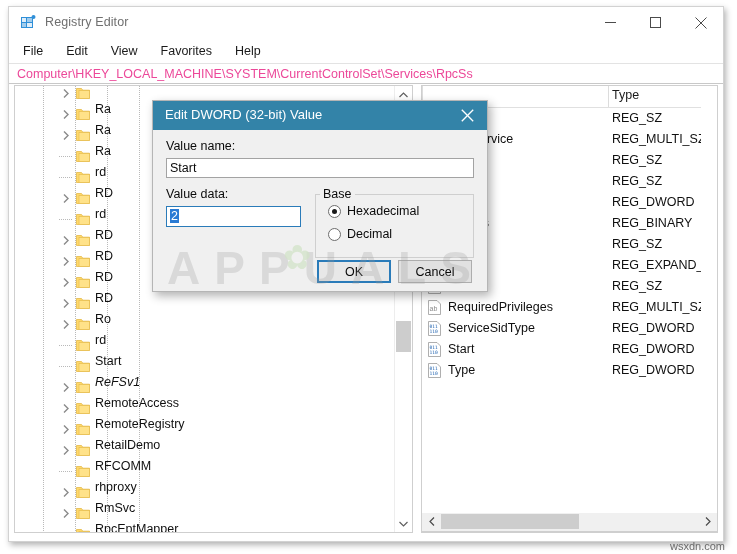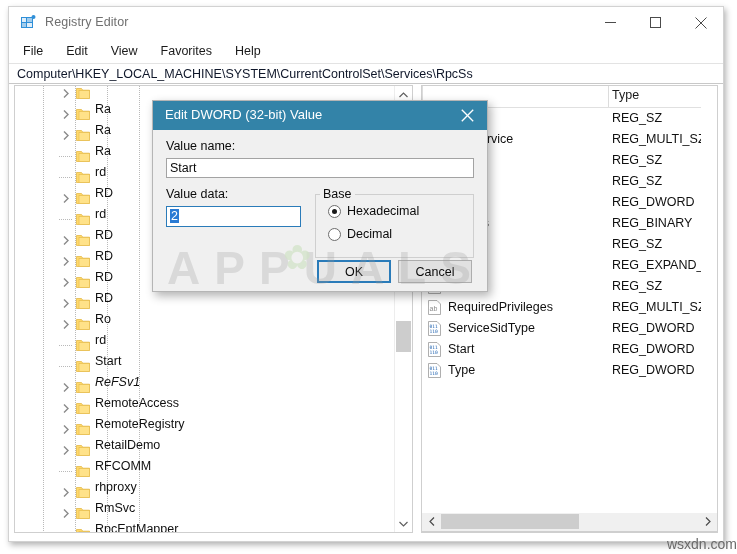--- a/index.html
+++ b/index.html
@@ -14,21 +14,21 @@
   .winbtns{position:absolute;right:0;top:0;height:31px;display:flex;}
   .winbtn{width:45px;height:31px;display:flex;align-items:center;justify-content:center;color:#4b4b4b;}
   .winbtn svg{display:block;}
 
   
   .menubar{position:absolute;left:0;top:31px;width:714px;height:25px;background:#ffffff;display:flex;align-items:center;padding-left:10px;box-sizing:border-box;}
   .menuitem{font-size:12.5px;color:#1a1a1a;margin-right:15px;padding:2px 4px;}
 
   
   .addrbar{position:absolute;left:0;top:56px;width:714px;height:21px;background:#ffffff;border-top:1px solid #e3e3e3;border-bottom:1px solid #c8c8c8;box-sizing:border-box;}
-  .addrtext{position:absolute;left:8px;top:3px;font-size:12.5px;color:#0f172a;white-space:nowrap;}
+  .addrtext{position:absolute;left:8px;top:3px;font-size:12.5px;color:#ec4899;white-space:nowrap;}
 
   
   .panes{position:absolute;left:0;top:78px;width:714px;height:455px;background:#ffffff;}
   .tree-pane{position:absolute;left:5px;top:0;width:399px;height:448px;background:#ffffff;border:1px solid #cfcfcf;box-sizing:border-box;overflow:hidden;}
   .tree-inner{position:absolute;left:0;top:0;width:381px;height:446px;overflow:hidden;}
 
   .guide{position:absolute;width:1px;top:0;bottom:0;background-image:linear-gradient(to bottom,#b9b9b9 1px,transparent 1px);background-size:1px 2px;}
 
   .trow{position:absolute;left:0;width:381px;height:21px;display:flex;align-items:center;}
   .chev{position:absolute;width:14px;height:14px;display:flex;align-items:center;justify-content:center;color:#7a7a7a;}
@@ -77,21 +77,21 @@
   .radio{position:absolute;width:13px;height:13px;border-radius:50%;border:1px solid #6d6d6d;background:#fff;box-sizing:border-box;}
   .radio .dot{position:absolute;left:3px;top:3px;width:5px;height:5px;border-radius:50%;background:#1a1a1a;}
   .rlabel{position:absolute;font-size:12.5px;color:#0a0a0a;}
   .btn{position:absolute;height:23px;background:#e1e1e1;border:1px solid #adadad;box-sizing:border-box;display:flex;align-items:center;justify-content:center;font-size:12.5px;color:#0a0a0a;}
   .btn.def{border:2px solid #2a7bb9;background:#e8e8e8;}
 
   
   .wm-appuals{position:absolute;left:152px;top:228px;width:330px;height:58px;pointer-events:none;opacity:.26;}
   .wm-appuals .t{position:absolute;left:0;top:6px;width:330px;text-align:center;font-size:46px;font-weight:bold;letter-spacing:14px;color:#9a9a9a;font-family:"Liberation Sans",sans-serif;}
   .wm-leaf{position:absolute;left:122px;top:2px;font-size:34px;color:#7fbf57;opacity:.75;}
-  .wm-site{position:absolute;right:0;bottom:2px;font-size:14px;color:#6a6a6a;font-family:"Liberation Sans",sans-serif;}
+  .wm-site{position:absolute;right:12px;bottom:2px;font-size:11px;color:#6a6a6a;font-family:"Liberation Sans",sans-serif;}
 </style>
 </head>
 <body>
 
 <div id="root">
 
   <div class="window">
 
     <div class="titlebar">
       <span class="app-icon">

